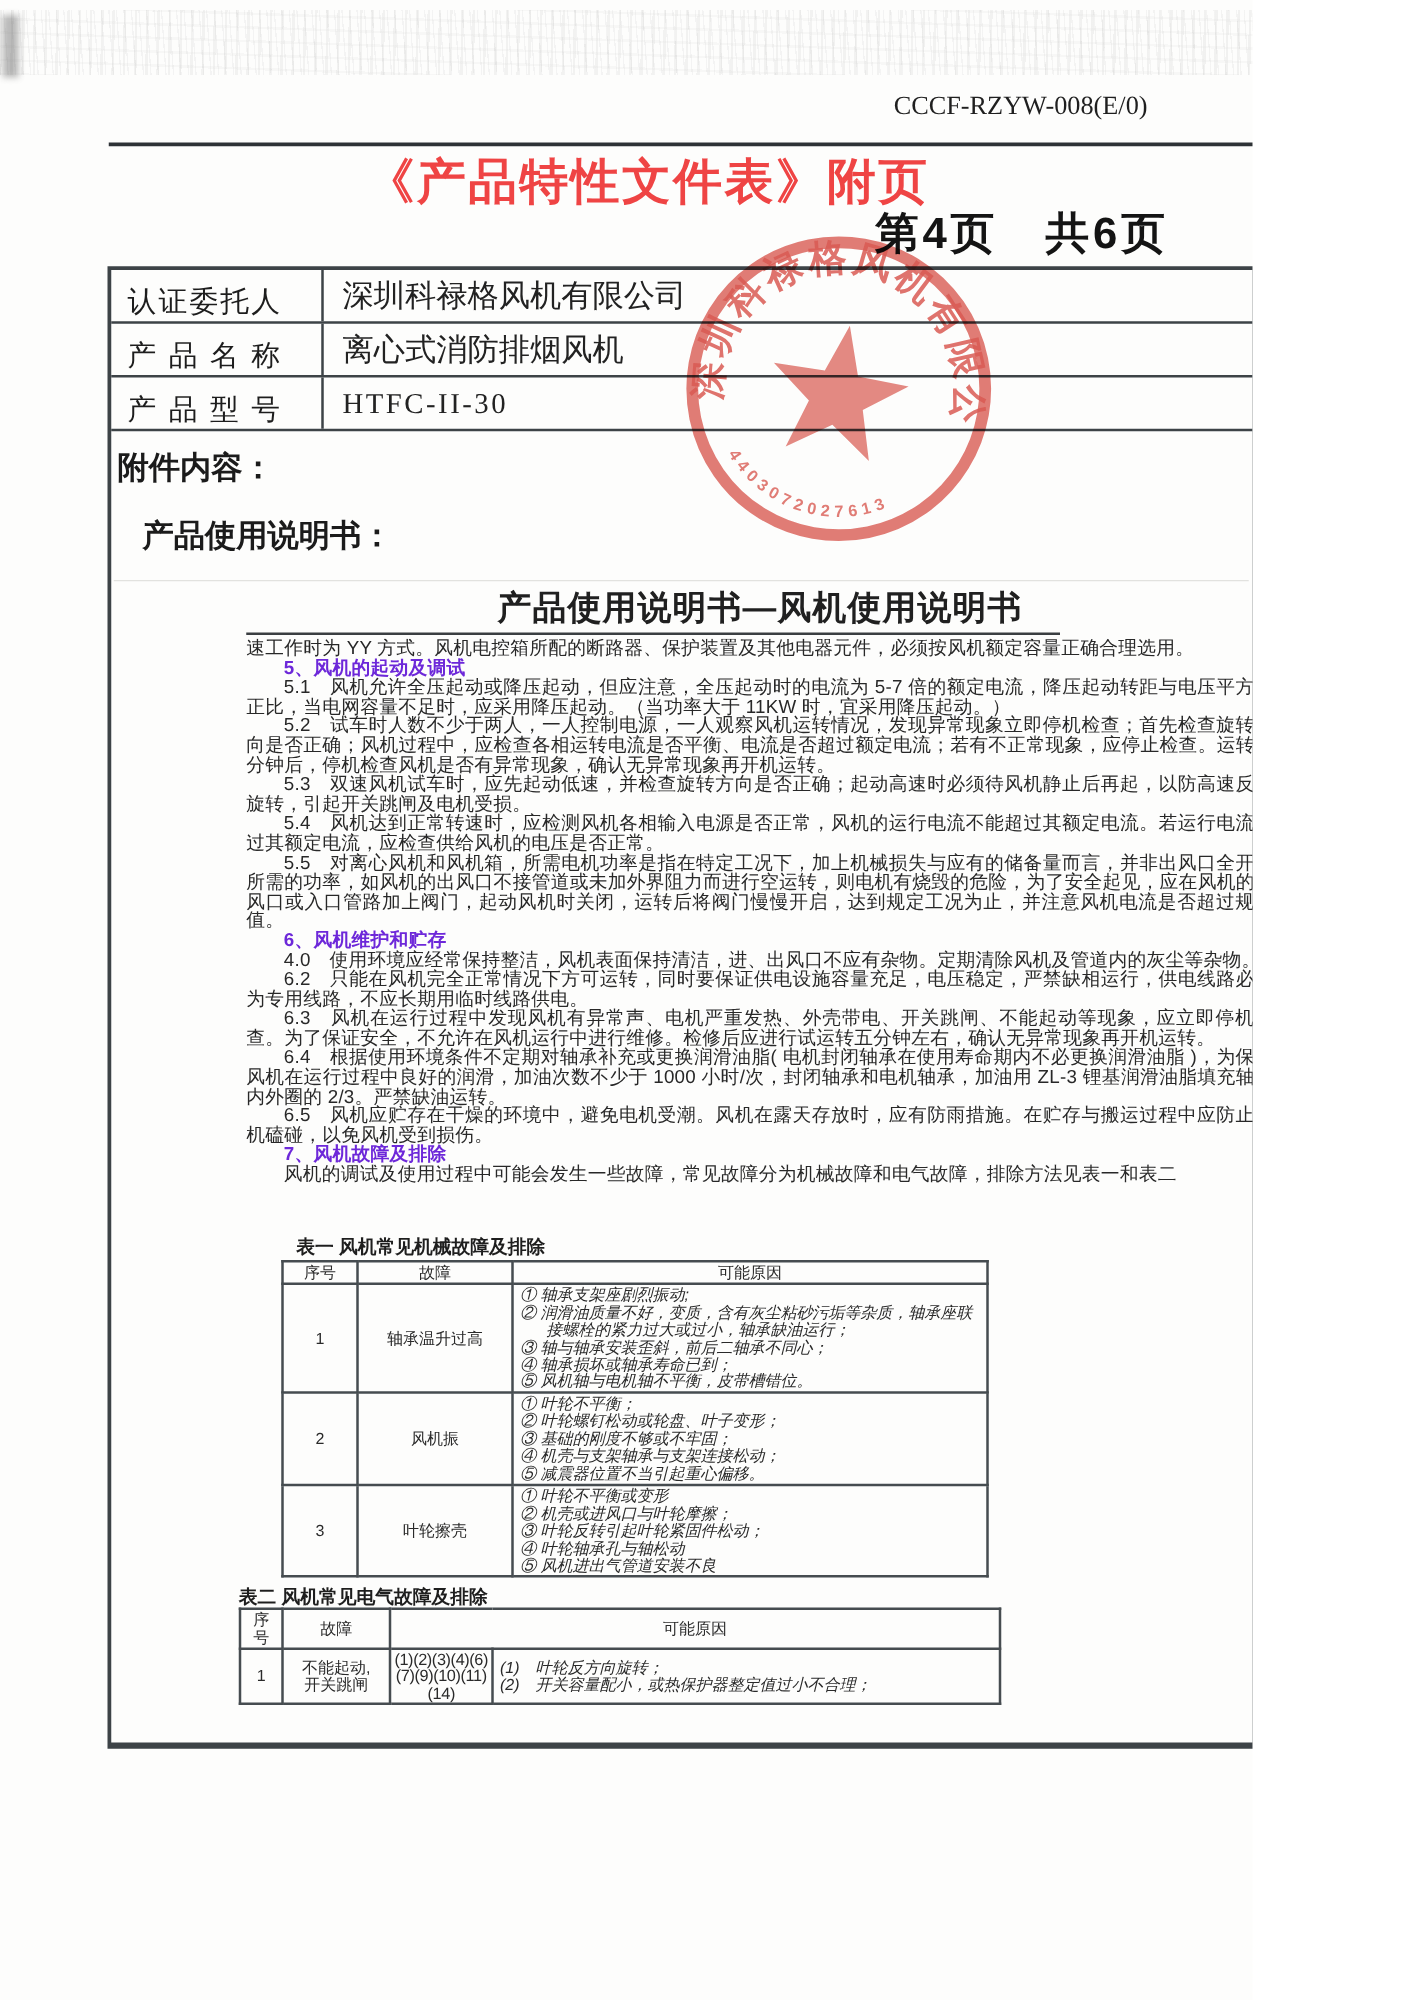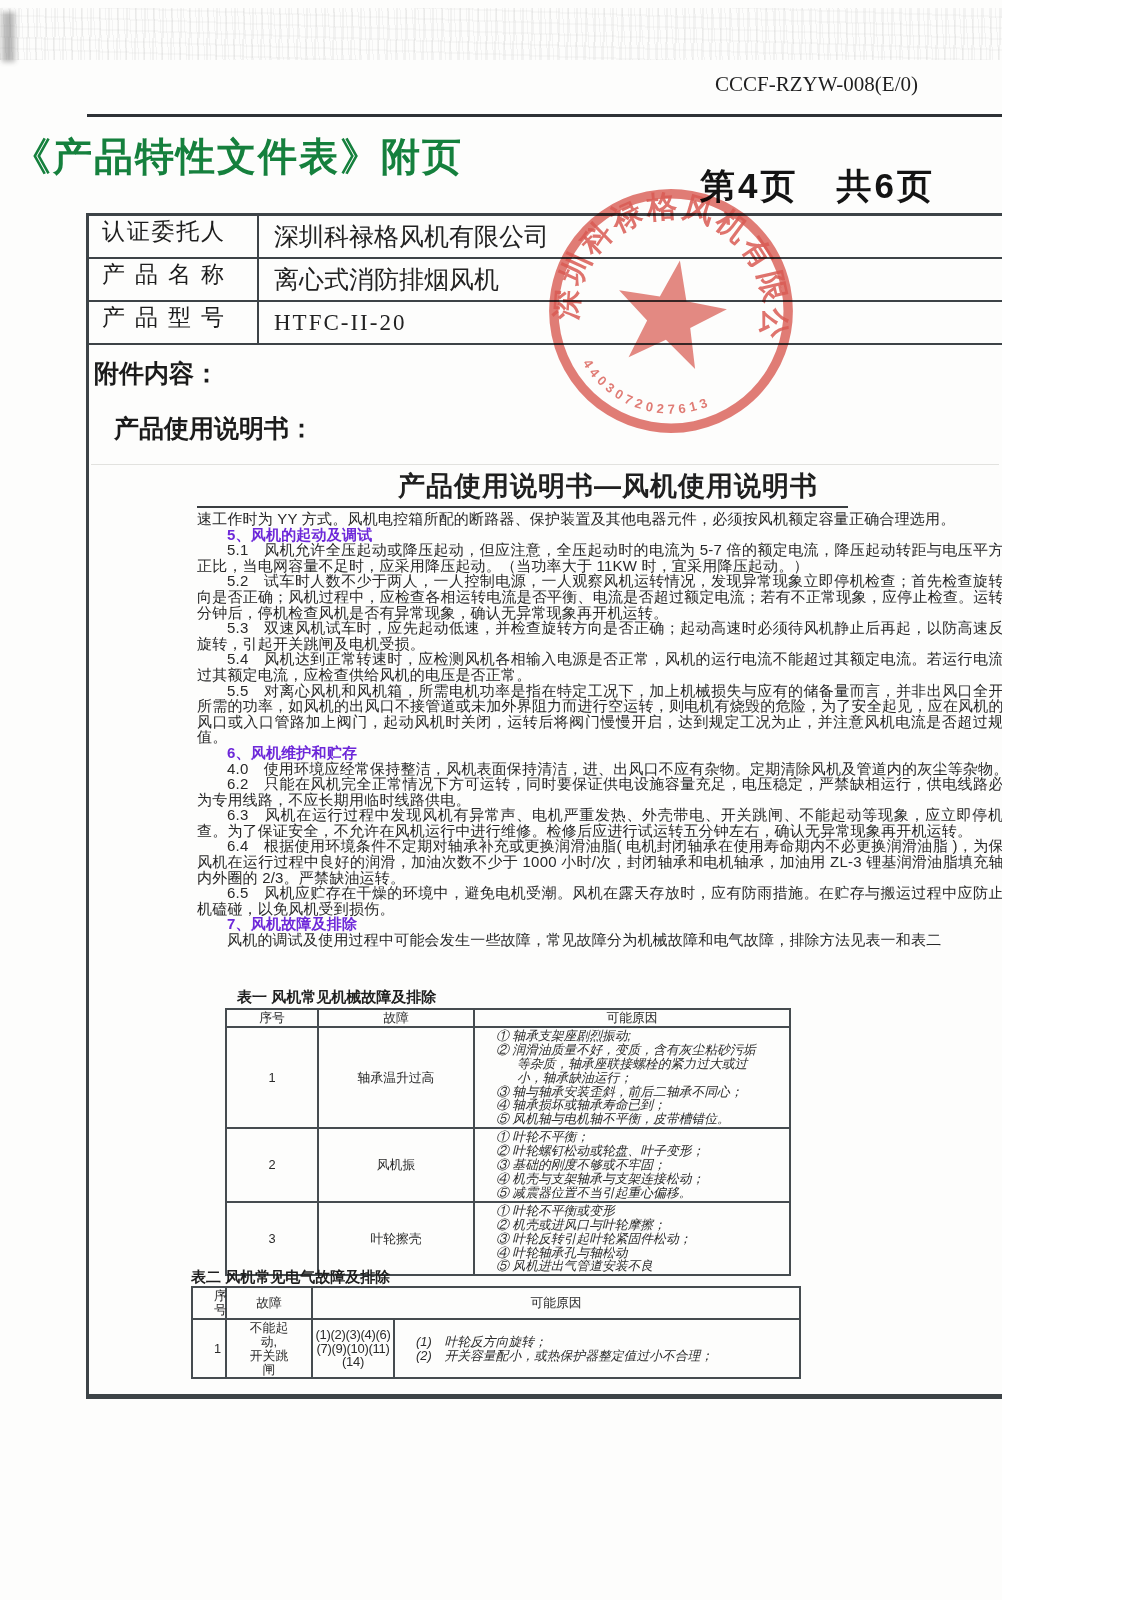--- a/index.html
+++ b/index.html
@@ -17,32 +17,32 @@
     position:absolute;left:0;top:8px;width:1131px;height:52px;
     background:
       repeating-linear-gradient(91deg, rgba(150,150,150,.14) 0 2px, transparent 2px 9px),
       repeating-linear-gradient(86deg, rgba(130,130,130,.10) 0 1px, transparent 1px 6px),
       repeating-linear-gradient(2deg, rgba(160,160,160,.08) 0 2px, transparent 2px 11px);
     filter:blur(.5px);opacity:.75;
   }
   .smudge{position:absolute;left:2px;top:12px;width:13px;height:50px;background:#6a6a6a;opacity:.45;filter:blur(2.5px);}
   .doc-code{position:absolute;right:84px;top:72px;font-family:"Liberation Serif", serif;font-size:21px;color:#1f1f1f;}
   .top-rule{position:absolute;left:87px;top:114px;width:960px;height:3px;background:#2e3236;}
-  .doc-title{position:absolute;left:0;top:118px;width:1036px;margin:12px;text-align:left;
-    font-size:39px;font-weight:700;color:#15803d;letter-spacing:2px;}
+  .doc-title{position:absolute;left:0;top:118px;width:1036px;margin:0;text-align:center;
+    font-size:39px;font-weight:700;color:#ef4444;letter-spacing:2px;}
   .page-indicator{position:absolute;left:700px;top:163px;font-size:35px;font-weight:700;color:#141414;letter-spacing:3px;}
 
   .outer-box{
     position:absolute;left:86px;top:213px;width:919px;height:1186px;box-sizing:border-box;
     border:3px solid var(--line);border-bottom-width:5px;background:transparent;
   }
   .info-row{display:flex;height:43px;border-bottom:2px solid var(--line);box-sizing:border-box;}
   .info-label{
     width:170px;box-sizing:border-box;border-right:2px solid var(--line);
-    padding-left:13px;display:flex;align-items:flex-start;
+    padding-left:13px;display:flex;align-items:flex-end;
   }
   .info-label span{display:inline-block;width:122px;font-size:23px;font-weight:500;color:#1d1d1d;
     text-align:justify;text-align-last:justify;}
   .info-value{flex:1;display:flex;align-items:center;padding-left:15px;
     font-family:"Liberation Serif", serif;font-size:25px;color:#222;}
   .info-value.latin{font-size:23px;letter-spacing:2px;}
 
   .attach-label{position:absolute;left:5px;top:141px;font-size:25px;font-weight:600;color:#1b1b1b;}
   .attach-sublabel{position:absolute;left:25px;top:196px;font-size:25px;font-weight:600;color:#1b1b1b;}
   .manual-top-edge{position:absolute;left:2px;top:248px;width:908px;height:1px;background:#e2e2df;}
@@ -55,21 +55,21 @@
   .manual-body p{margin:0;text-indent:2em;}
   .manual-body p.cont{text-indent:0;}
   .manual-body p.heading{font-weight:700;color:#6d28d9;}
 
   .t-caption{position:absolute;font-size:15px;font-weight:600;color:#1e1e1e;}
   .t1-caption{left:40px;top:520px;}
   .t2-caption{left:-6px;top:800px;}
 
   table.fault{border-collapse:collapse;table-layout:fixed;background:transparent;}
   table.fault th, table.fault td{
-    border:2px solid var(--tline);padding:1px 21px;vertical-align:middle;
+    border:2px solid var(--tline);padding:1px 5px;vertical-align:middle;
     font-size:12.8px;line-height:13.9px;color:#2a2a2a;font-weight:500;
   }
   table.fault th{text-align:center;font-weight:500;}
   .t1{position:absolute;left:28px;top:540px;width:566px;}
   .t1 td.no, .t1 td.fault-name{text-align:center;}
   .cause{padding-left:21px;text-indent:-21px;font-style:italic;}
   .t2{position:absolute;left:-6px;top:818px;width:610px;}
   .t2 td.no{text-align:center;}
   .t2 td.fault-name{text-align:center;}
   .t2 td.codes{font-size:13px;line-height:13.5px;padding:1px 2px;text-align:center;letter-spacing:-0.3px;}
@@ -100,21 +100,21 @@
         <div class="info-row">
           <div class="info-label">
             <span>产品名称</span>
           </div>
           <div class="info-value">离心式消防排烟风机</div>
         </div>
         <div class="info-row">
           <div class="info-label">
             <span>产品型号</span>
           </div>
-          <div class="info-value latin">HTFC-II-20</div>
+          <div class="info-value latin">HTFC-II-30</div>
         </div>
       </div>
 
     <div class="attach-label">附件内容：</div>
     <div class="attach-sublabel">产品使用说明书：</div>
     <div class="manual-top-edge"></div>
 
     <div class="manual">
       <div class="manual-title">产品使用说明书—风机使用说明书</div>
       <div class="manual-underline"></div>

